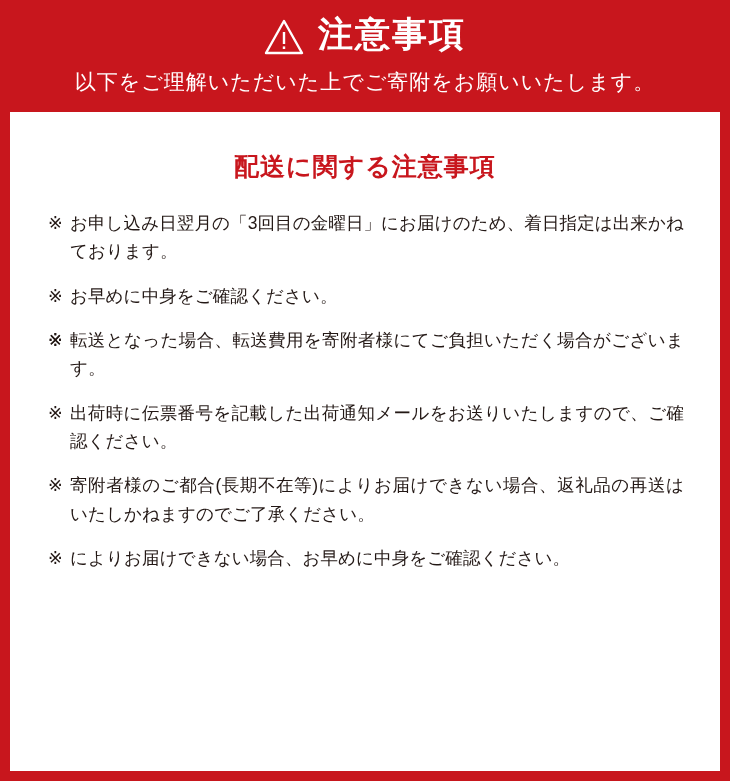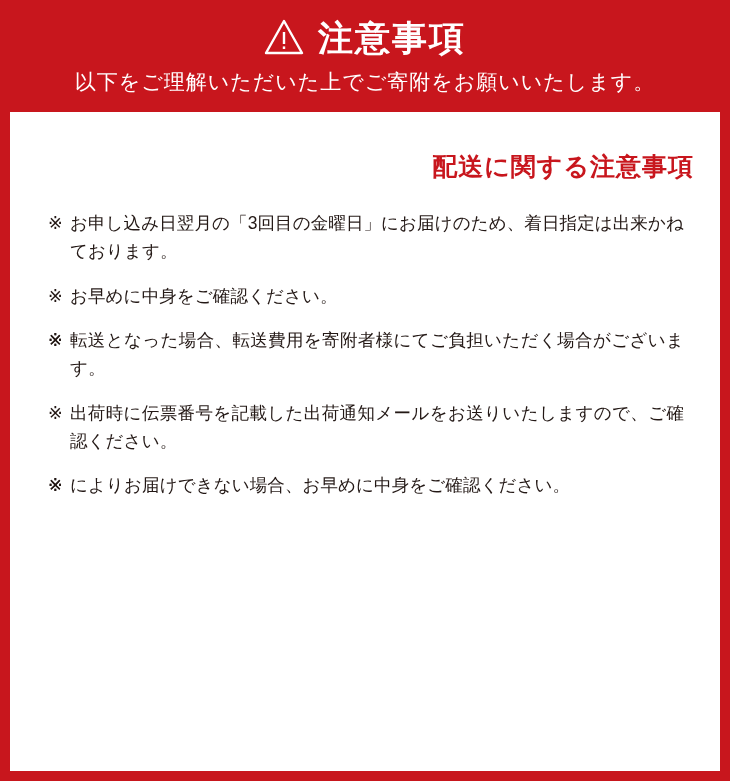--- a/index.html
+++ b/index.html
@@ -39,20 +39,21 @@
     align-items: center;
     justify-content: center;
   }
 
   .banner-title-row {
     display: flex;
     align-items: center;
     justify-content: center;
     gap: 14px;
     margin-top: 2px;
+    font-family: Liberation Mono, monospace;
   }
 
   .warn-icon {
     display: block;
     width: 40px;
     height: 38px;
   }
 
   .banner-title {
     font-size: 35px;
@@ -80,21 +81,21 @@
     height: 669px;
     box-sizing: border-box;
     border-left: 10px solid #c8161d;
     border-right: 10px solid #c8161d;
     border-bottom: 10px solid #c8161d;
     background: #ffffff;
     padding: 34px 26px 0 26px;
   }
 
   .section-title {
-    text-align: right;
+    text-align: center;
     color: #c8161d;
     font-size: 25px;
     font-weight: 700;
     letter-spacing: 1px;
     margin: 4px 0 26px 0;
   }
 
   .notes {
     margin: 0;
     padding: 0 10px 0 12px;
@@ -161,20 +162,21 @@
       <div class="note">
         <span class="marker">※</span>
         <span>転送となった場合、転送費用を寄附者様にてご負担いただく場合がございます。</span>
       </div>
       <div class="note">
         <span class="marker">※</span>
         <span>出荷時に伝票番号を記載した出荷通知メールをお送りいたしますので、ご確認ください。</span>
       </div>
       <div class="note">
         <span class="marker">※</span>
+        <span>寄附者様のご都合(長期不在等)によりお届けできない場合、返礼品の再送はいたしかねますのでご了承ください。</span>
       </div>
       <div class="note">
         <span class="marker">※</span>
         <span>によりお届けできない場合、お早めに中身をご確認ください。</span>
       </div>
     </div>
   </div>
 
 </div>
 

